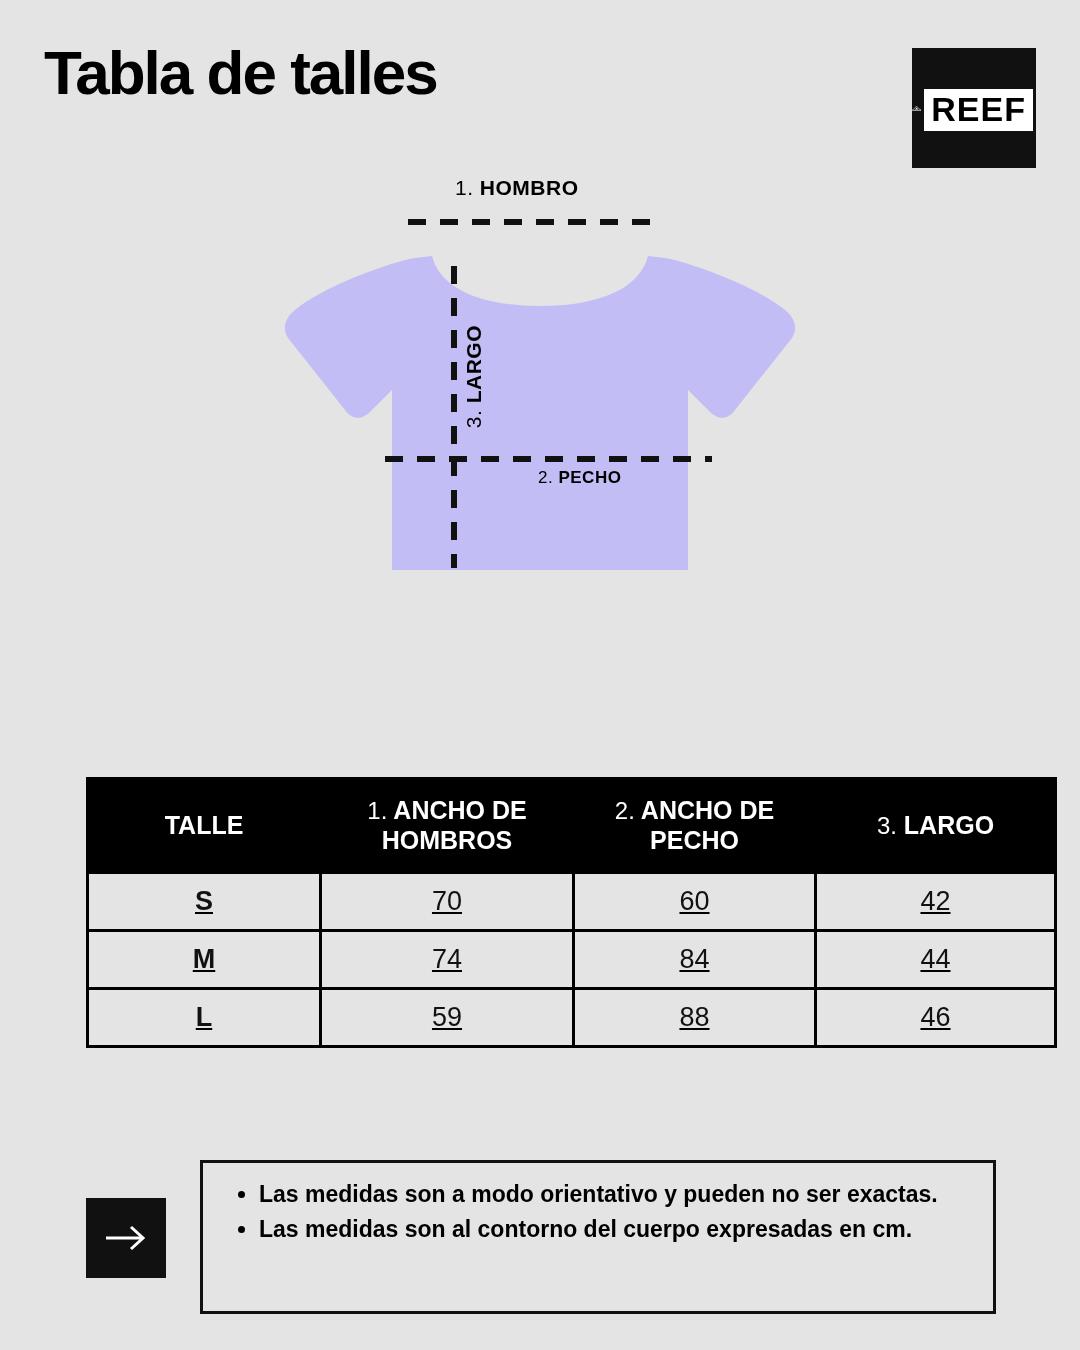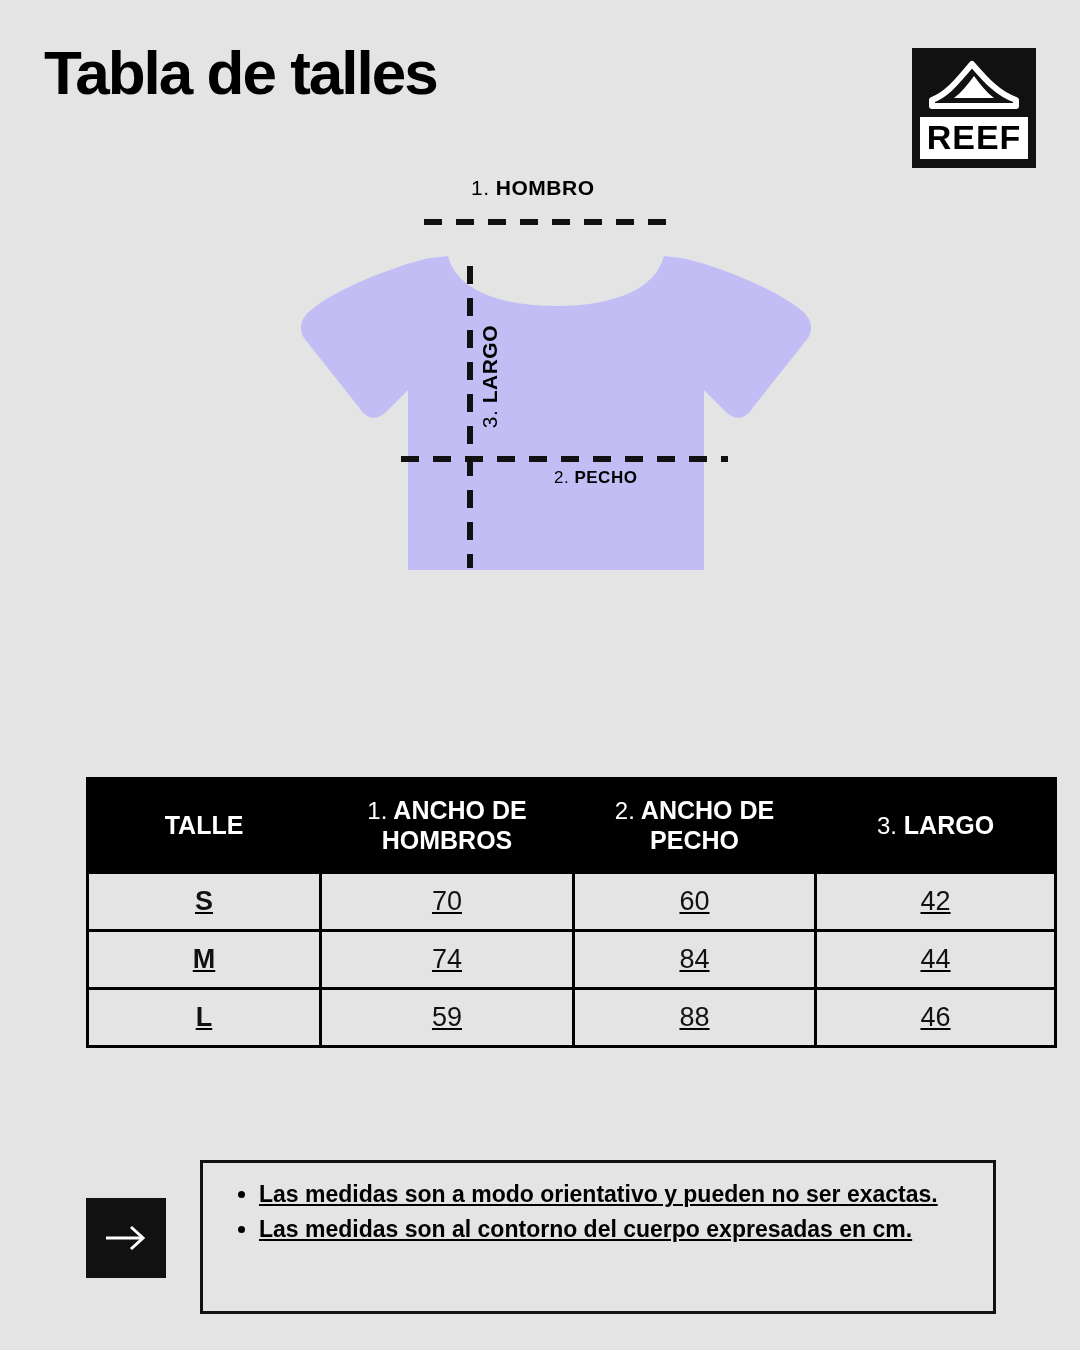--- a/index.html
+++ b/index.html
@@ -27,21 +27,21 @@
     line-height: 1.0;
   }
   .logo-box {
     position: absolute;
     right: 44px;
     top: 48px;
     width: 124px;
     height: 120px;
     background: #111;
     display: flex;
-    flex-direction: column;
+    flex-direction: row;
     align-items: center;
     justify-content: center;
     padding: 0;
     box-sizing: border-box;
   }
   .logo-mark {
     width: 92px;
     height: 56px;
     display: block;
   }
@@ -54,21 +54,21 @@
     letter-spacing: 1px;
     line-height: 1;
     padding: 3px 7px 5px 7px;
     border: 3px solid #111;
     box-sizing: border-box;
   }
 
   
   .diagram {
     position: absolute;
-    left: 16px;
+    left: 0;
     top: 170px;
     width: 964px;
     height: 440px;
     text-decoration: underline;
   }
   .label-hombro {
     position: absolute;
     left: 455px;
     top: 6px;
     font-size: 21px;
@@ -160,21 +160,20 @@
   }
   .notes-box ul {
     margin: 0;
     padding-left: 34px;
   }
   .notes-box li {
     font-size: 23px;
     font-weight: bold;
     line-height: 1.36;
     margin-bottom: 4px;
-    text-decoration: underline;
   }
 </style>
 </head>
 <body>
 
 <div class="page-title">Tabla de talles</div>
 
 <div class="logo-box">
   <svg class="logo-mark" viewBox="0 0 92 56">
     <path d="M4 46 C20 40 30 26 44 10 C58 26 70 40 88 46 L88 52 L4 52 Z" fill="none" stroke="#ffffff" stroke-width="6" stroke-linejoin="round"></path>

